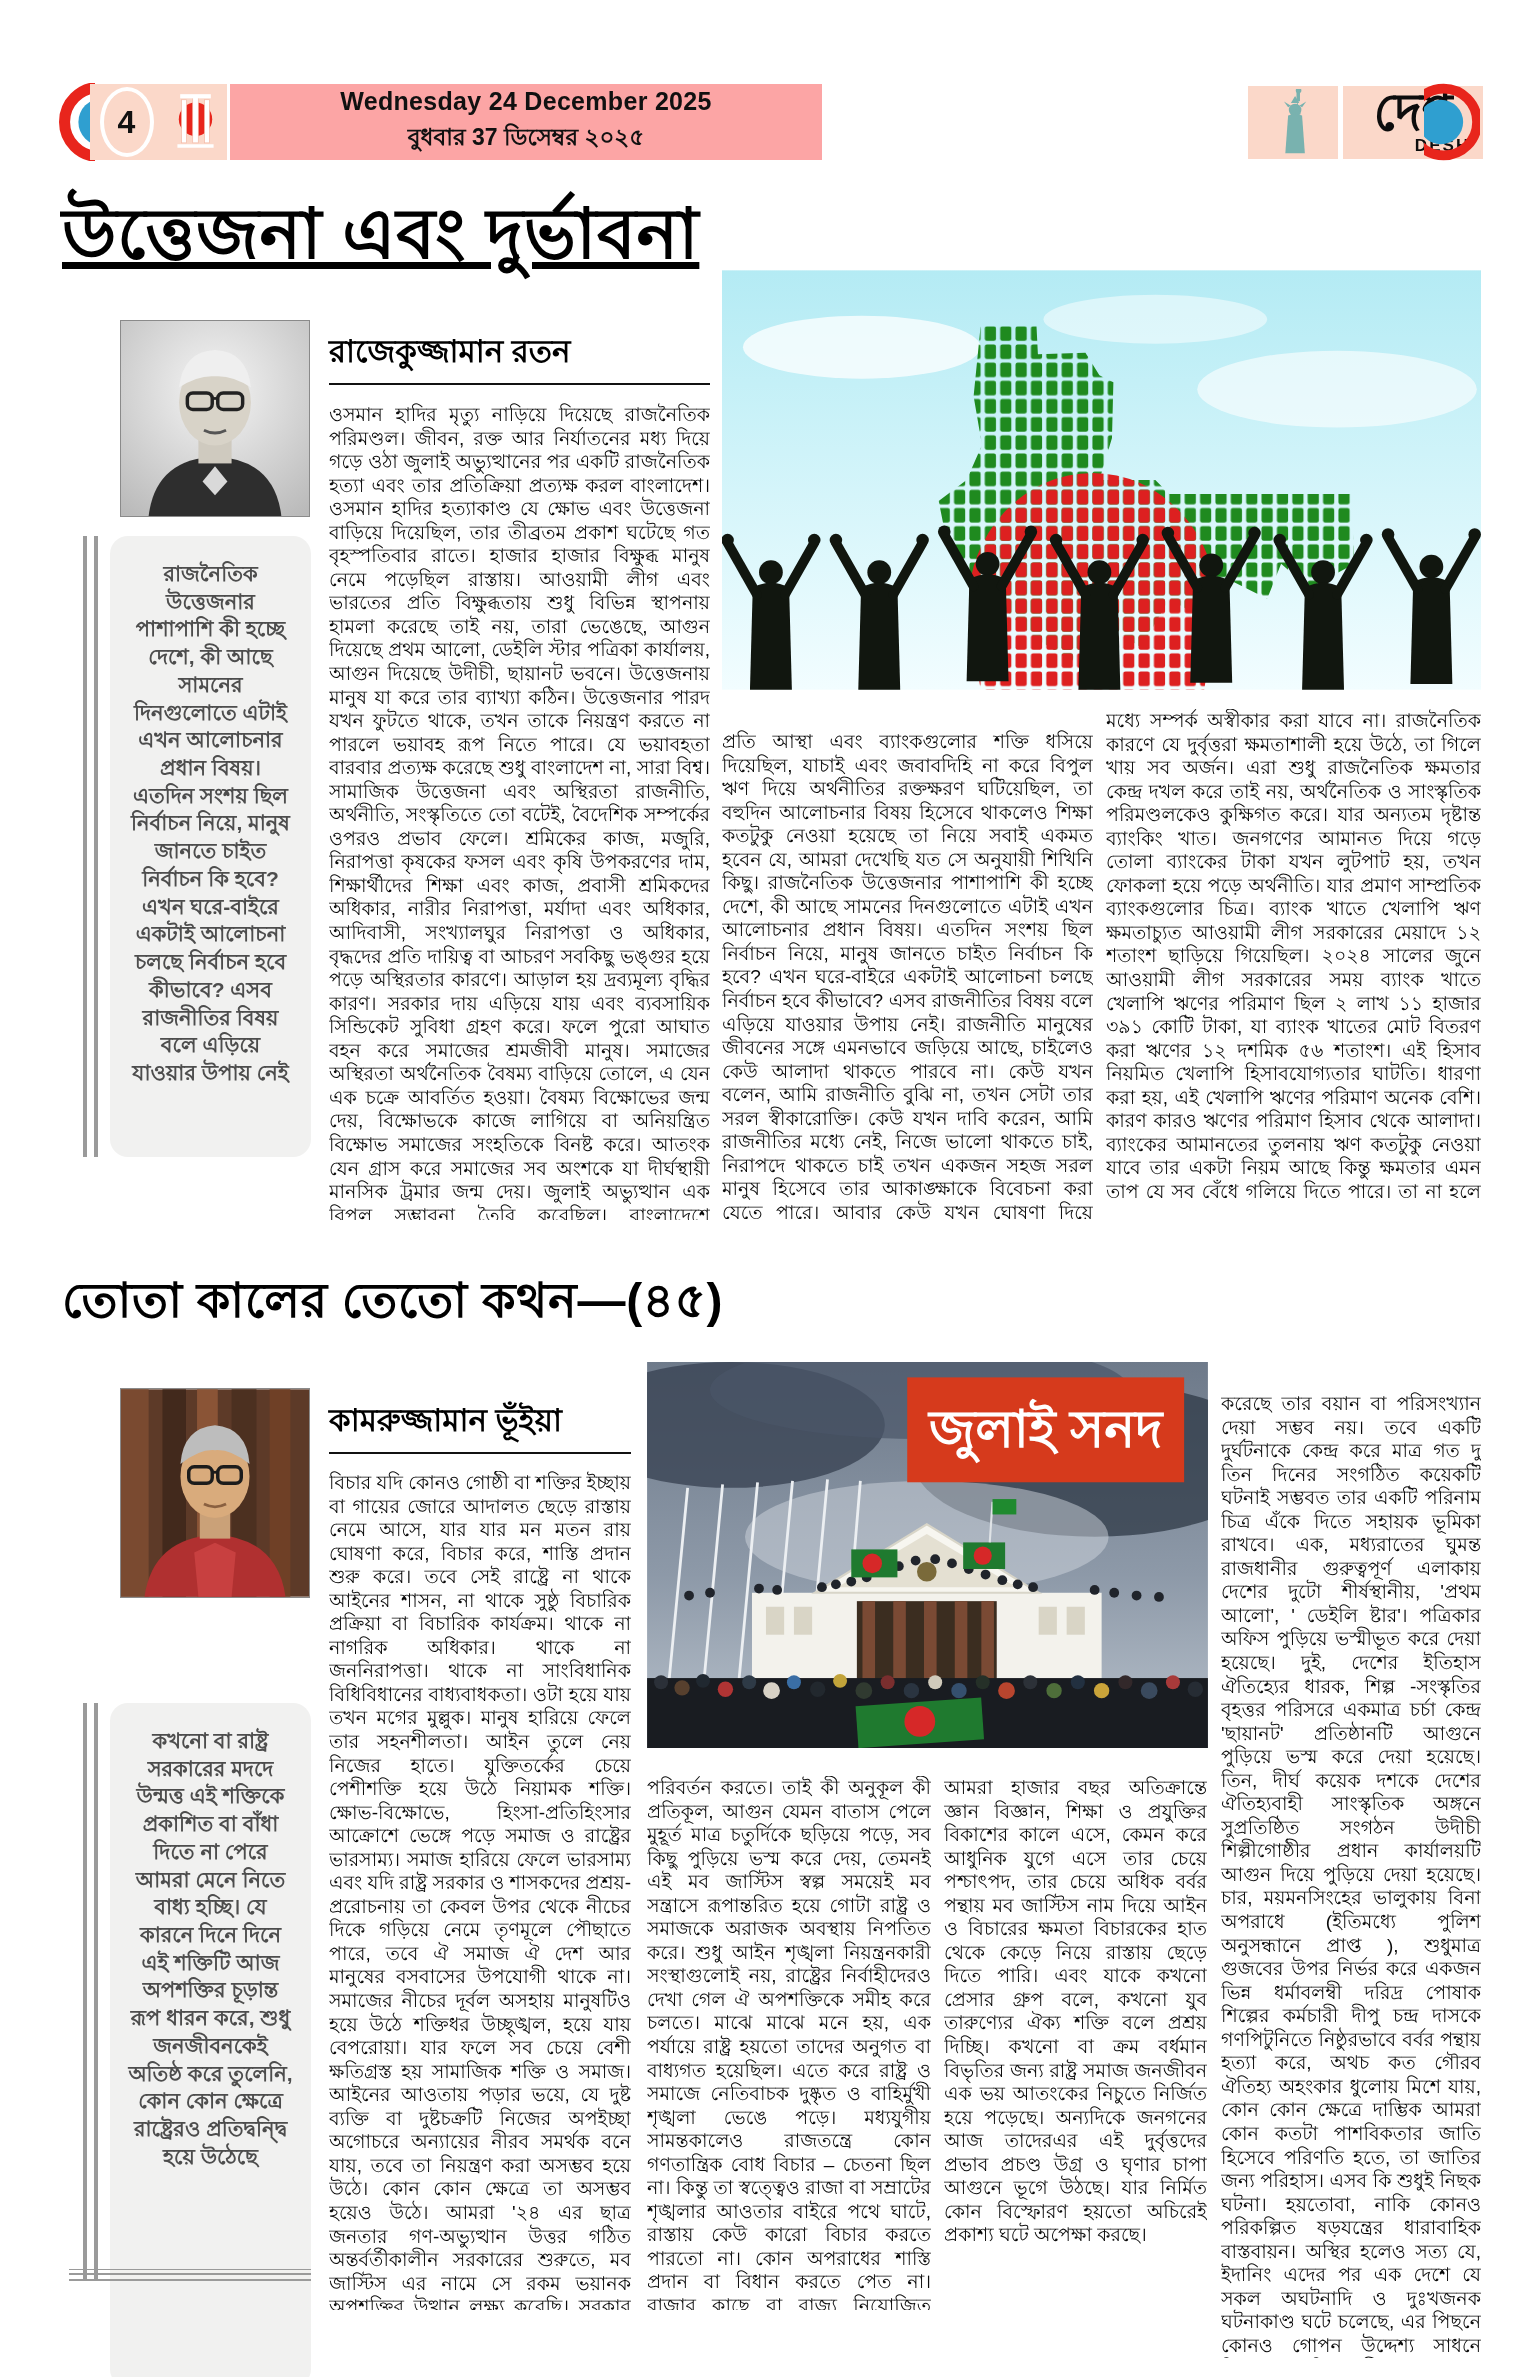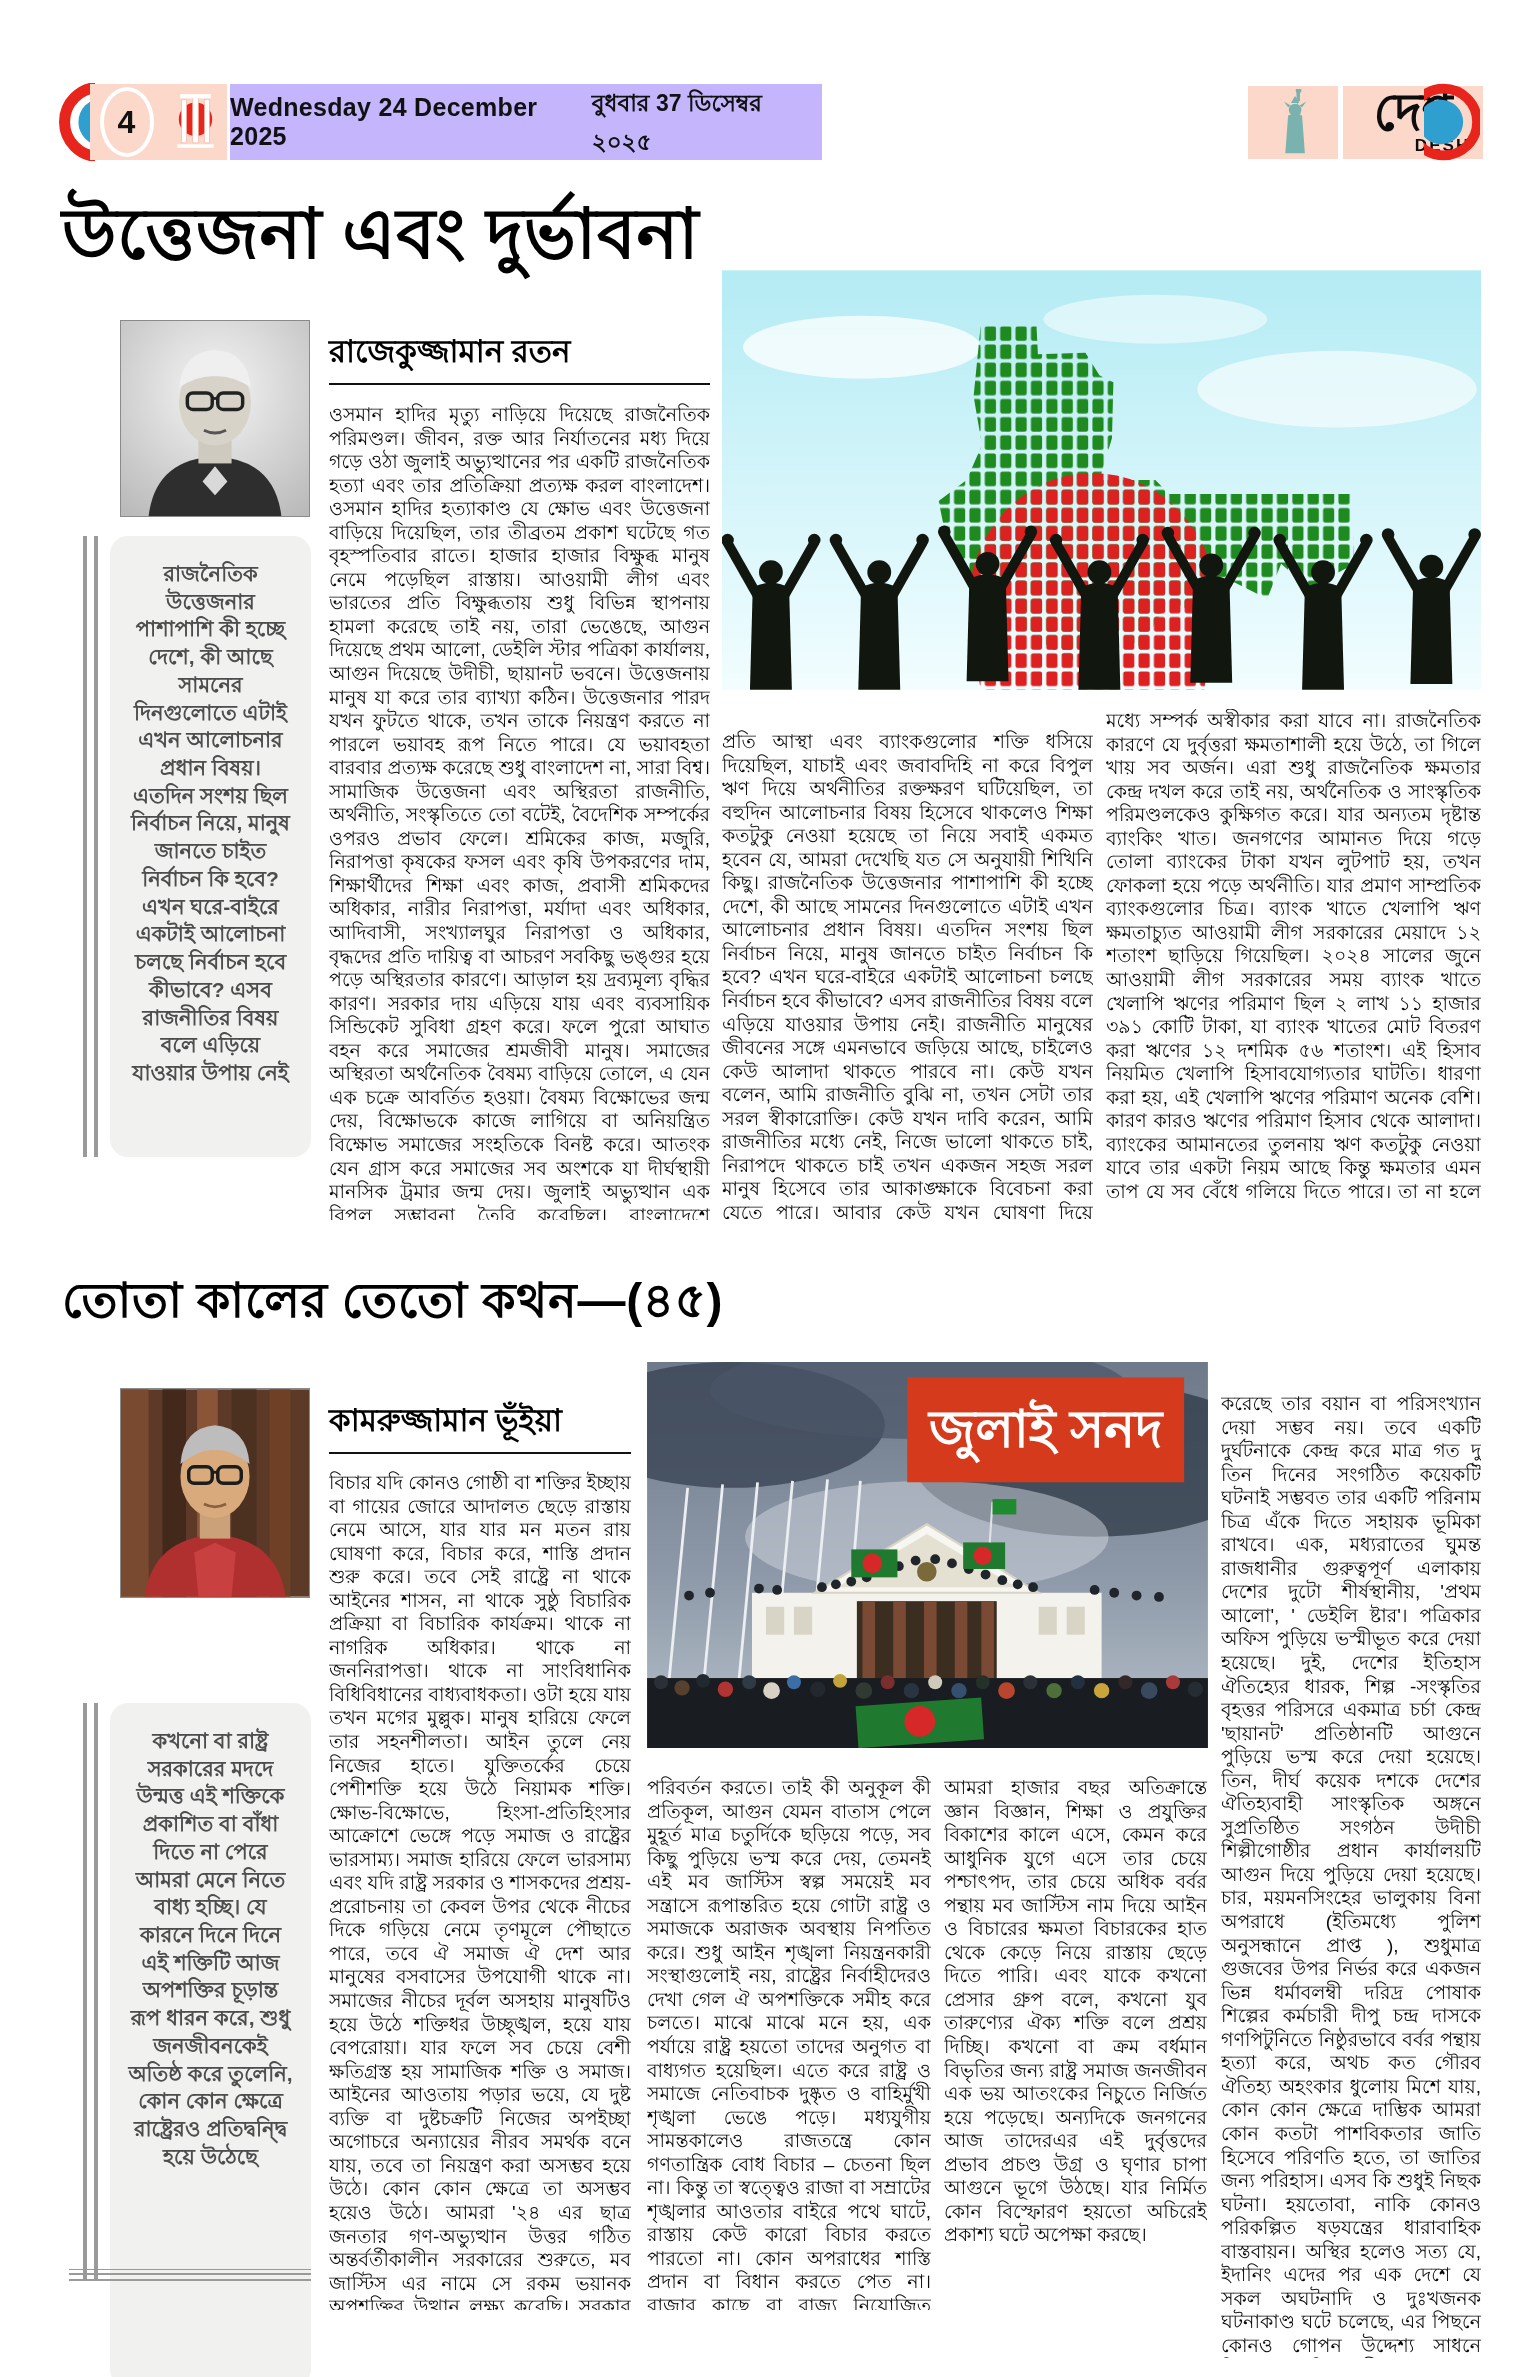--- a/index.html
+++ b/index.html
@@ -1,21 +1,21 @@
 <!DOCTYPE html>
 <html style="font-size:11.2px"><head>
 <meta charset="utf-8">
 <style>
   html,body{margin:0;padding:0;background:#fff;}
   #page{position:relative;width:1538px;height:2377px;background:#fff;overflow:hidden;
         font-family:"Liberation Sans","DejaVu Sans",sans-serif;color:#111;}
   .abs{position:absolute;}
   
   .hdr-pink{background:#fbd8c9;}
-  .hdr-beige{background:#c4b5fd;display:flex;flex-direction:row;align-items:center;justify-content:center;}
+  .hdr-beige{background:#fca5a5;display:flex;flex-direction:column;align-items:center;justify-content:center;}
   .date-en{font-size:25px;font-weight:bold;letter-spacing:0.3px;}
   .date-bn{font-size:23px;font-weight:bold;margin-top:2.8px;}
   .hdr-red{background:#e8251c;border-radius:0 42px 9.8px 0;}
   .section-label{color:#fff;font-size:29px;font-weight:bold;}
   .pagenum-ellipse{width:46px;height:62px;border:4.2px solid #fff;border-radius:50%;
         display:flex;align-items:center;justify-content:center;font-size:32px;font-weight:bold;color:#111;}
   .logo-bn{font-size:52px;font-weight:900;line-height:.9;color:#0d0d0d;}
   .logo-en{font-size:17px;font-weight:900;letter-spacing:2.1px;color:#0d0d0d;}
   
   .headline{font-weight:900;color:#000;white-space:nowrap;letter-spacing:0.7px;}
@@ -79,21 +79,21 @@
       <div class="logo-bn">দেশ</div>
       <div class="logo-en" style="align-self:flex-end;margin-right:12.6px;">DESH</div>
     </div>
 
     <svg class="abs" style="left:1365px;top:0;" width="56" height="78" viewBox="0 0 80 112">
       <circle cx="28" cy="56" r="48" fill="none" stroke="#e8251c" stroke-width="14"></circle>
       <circle cx="24" cy="56" r="32" fill="#2f9fd0"></circle>
     </svg>
   </div>
 
-  <div class="abs headline h1-size" style="left:62px;top:180px;">উত্তেজনা এবং দুর্ভাবনা</div>
+  <div class="abs headline h1-size" style="left:62px;top:180px;text-decoration:underline;">উত্তেজনা এবং দুর্ভাবনা</div>
 
   <svg class="abs photo-frame" style="left:120px;top:320px;" width="190" height="197" viewBox="0 0 272 282">
     <rect width="272" height="282" fill="#e3e3e3"></rect>
     <rect width="272" height="282" fill="url(#vg1)"></rect>
     <defs>
         <radialGradient id="vg1" cx="50%" cy="35%" r="80%">
       <stop offset="0%" stop-color="#f5f5f5"></stop>
           <stop offset="100%" stop-color="#b9b9b9"></stop>
         </radialGradient>
       </defs>

